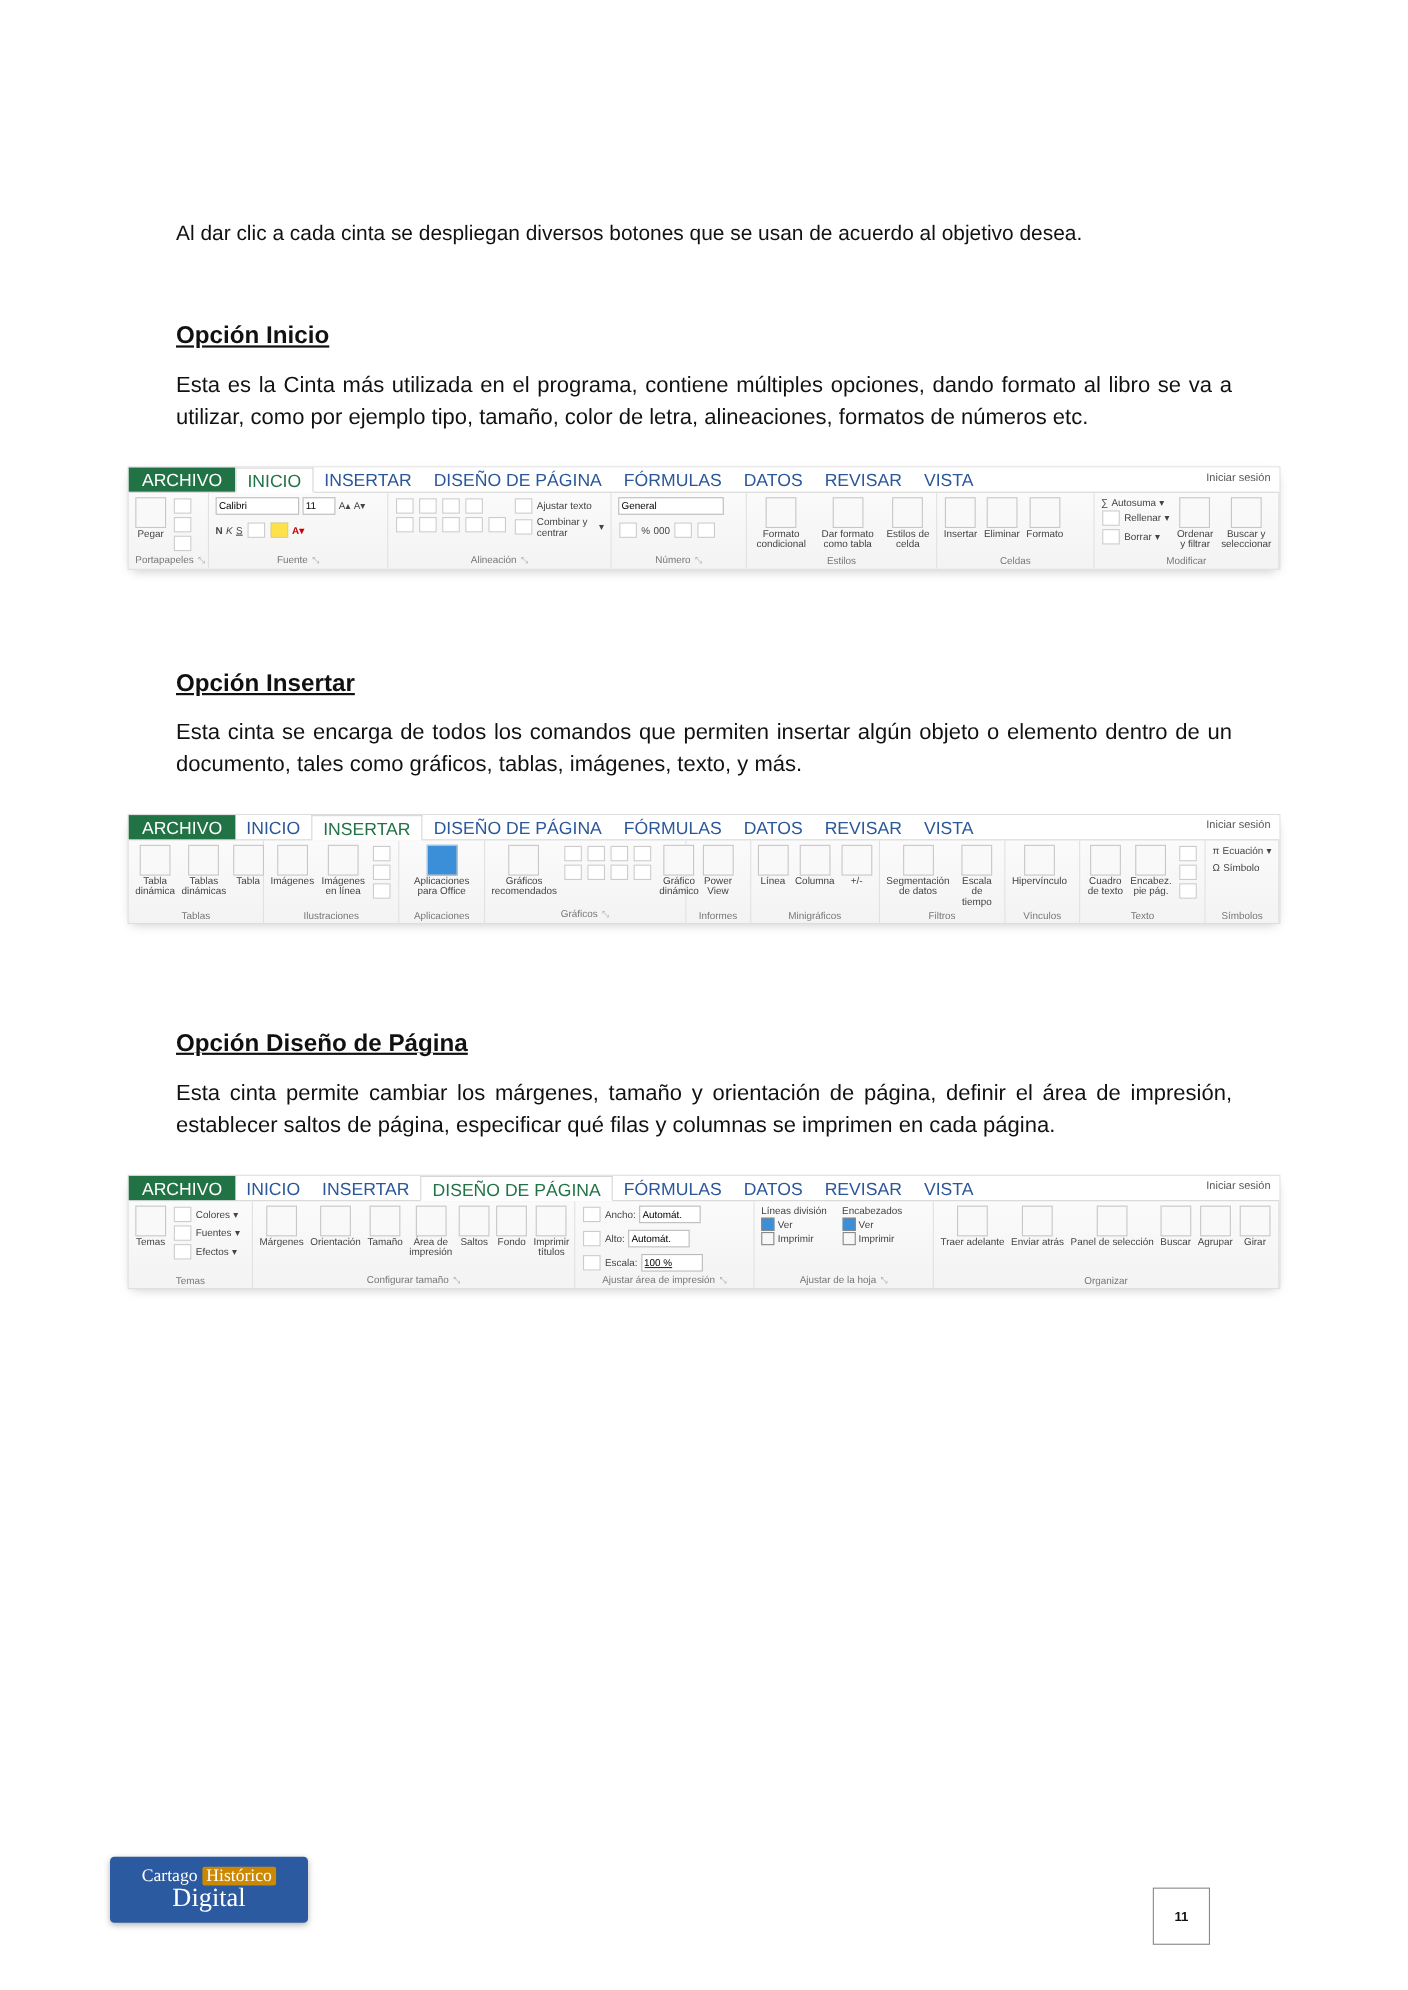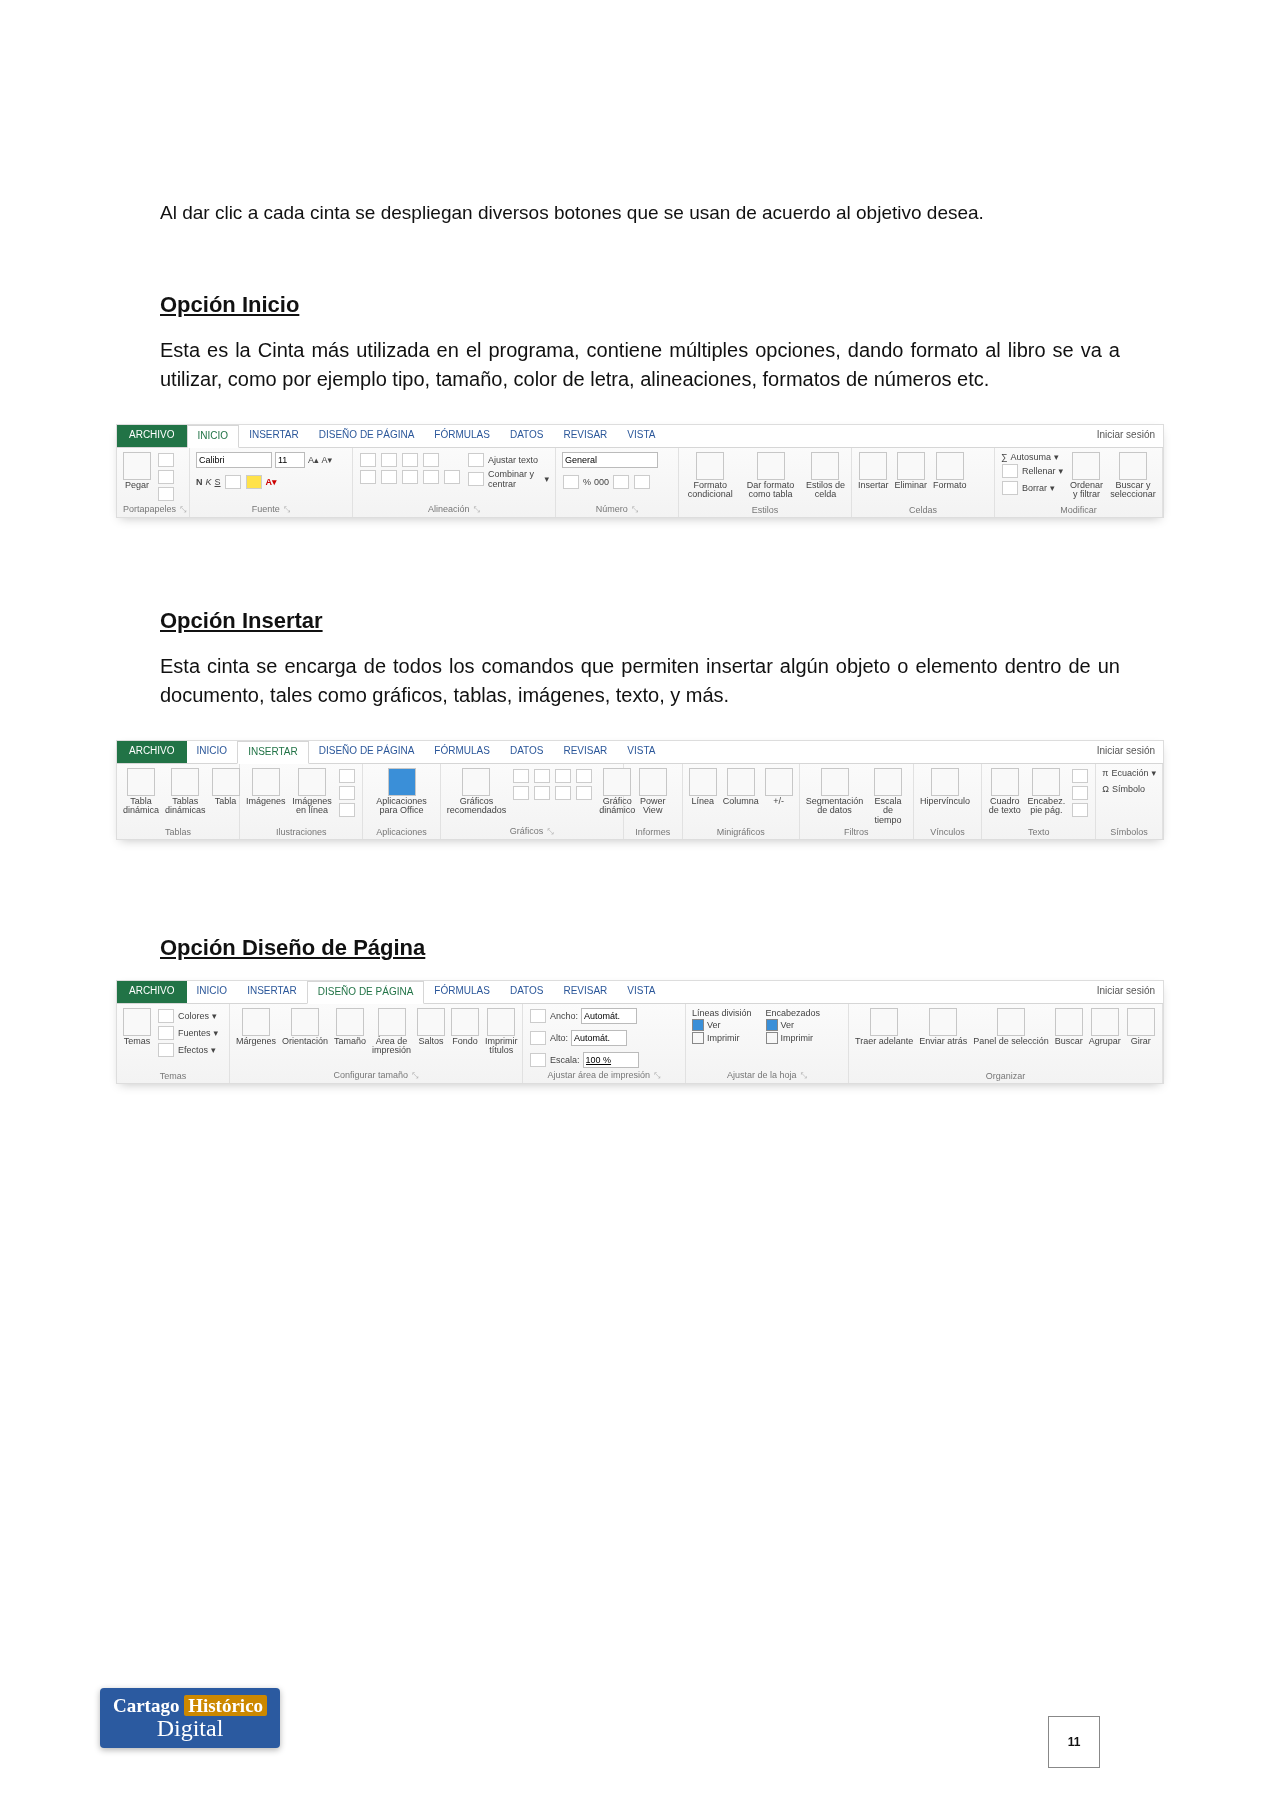--- a/index.html
+++ b/index.html
@@ -51,21 +51,21 @@
   .tabbar {
     display: flex;
     align-items: stretch;
     height: 22px;
     border-bottom: 1px solid #d6d6d6;
     background: #fff;
     position: relative;
   }
   .tab {
     padding: 4px 10px 0 10px;
-    font-size: 10px;
+    font-size: 16px;
     color: #2b579a;
     cursor: default;
   }
   .tab.file {
     background: #217346;
     color: #fff;
     padding: 4px 12px;
   }
   .tab.active {
     background: #fff;
@@ -133,21 +133,21 @@
     left: 100px;
     bottom: 80px;
     width: 180px; height: 60px;
     background: #2b5aa0;
     border-radius: 4px;
     color: #fff;
     font-family: Georgia, serif;
     display:flex; flex-direction:column; align-items:center; justify-content:center;
     box-shadow: 0 2px 6px rgba(0,0,0,0.3);
   }
-  .logo .l1 { font-size:19px; font-weight:bold; }
+  .logo .l1 { font-size:16px; font-weight:normal; }
   .logo .l1 em { background:#cc8800; font-style:normal; padding:0 4px; border-radius:2px;}
   .logo .l2 { font-family: 'Brush Script MT', cursive; font-size:24px; margin-top:-2px;}
   .pagenum {
     position:absolute;
     right: 180px;
     bottom: 60px;
     width: 50px; height:50px;
     border:1px solid #888;
     display:flex; align-items:center; justify-content:center;
     font-size:12px; font-weight:bold;
@@ -488,20 +488,21 @@
                 <span>Ω</span> 
                 <span>Símbolo</span>
               </div>
           </div>
           <div class="g-label">Símbolos</div>
         </div>
       </div>
     </div>
 
     <h2 class="section" style="margin-top:95px">Opción Diseño de Página</h2>
+    <p class="body">Esta cinta permite cambiar los márgenes, tamaño y orientación de página, definir el área de impresión, establecer saltos de página, especificar qué filas y columnas se imprimen en cada página.</p>
 
     <div class="ribbon">
       <div class="tabbar">
         <div class="tab file">ARCHIVO</div>
         <div class="tab">INICIO</div>
         <div class="tab">INSERTAR</div>
         <div class="tab active">DISEÑO DE PÁGINA</div>
         <div class="tab">FÓRMULAS</div>
         <div class="tab">DATOS</div>
         <div class="tab">REVISAR</div>

